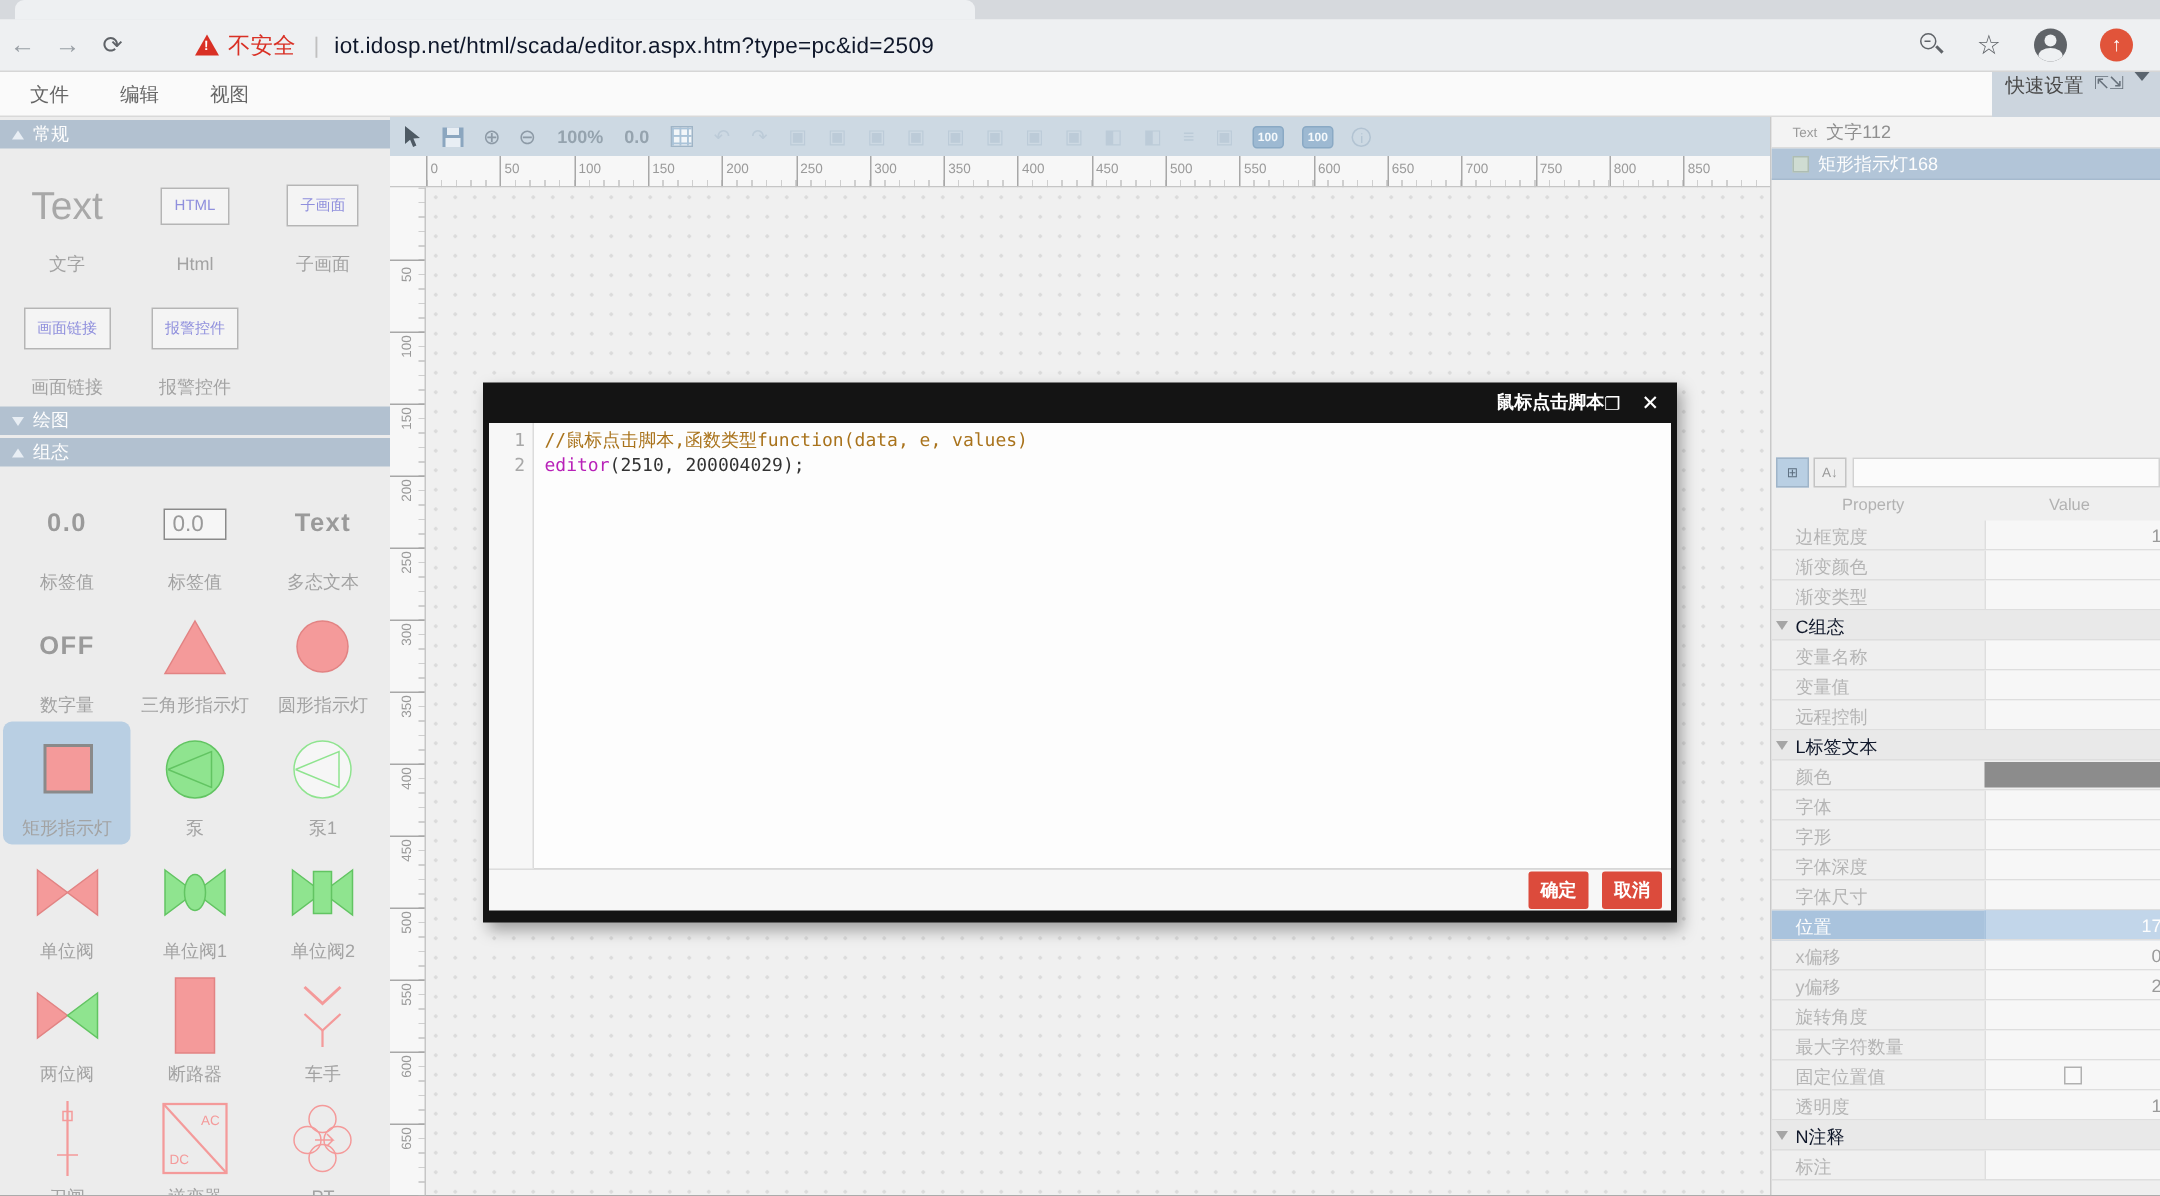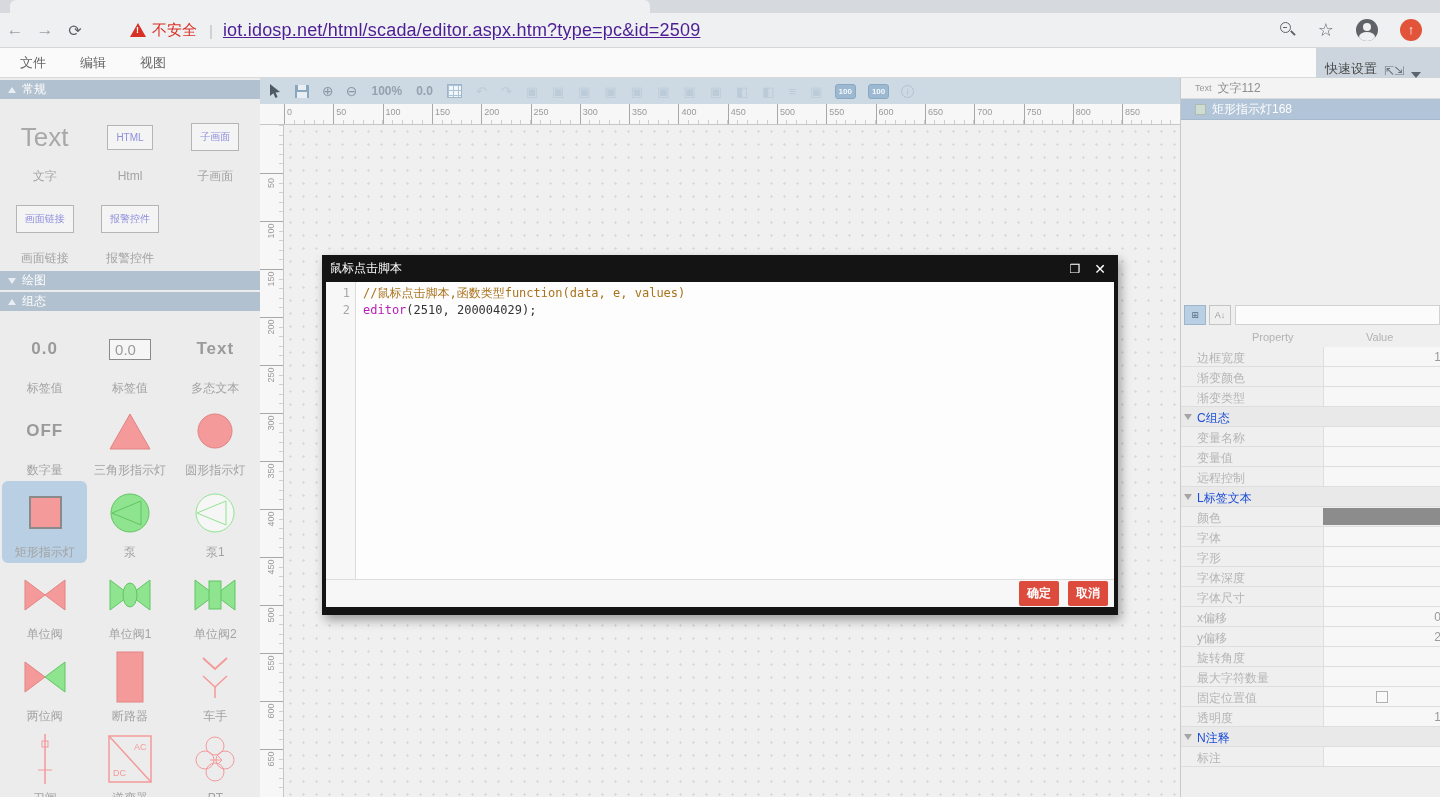--- a/index.html
+++ b/index.html
@@ -10,36 +10,36 @@
   
   .tabstrip { position:absolute; left:0; top:0; width:1440px; height:13px; background:#d6d9dd; }
   .tab-active { position:absolute; left:10px; top:0; width:640px; height:13px; background:#eef0f2; border-radius:6px 6px 0 0; }
   .btoolbar { position:absolute; left:0; top:13px; width:1440px; height:35px; background:#eef0f2; border-bottom:1px solid #d6d6d6; display:flex; align-items:center; }
   .navbtn { font-size:17px; color:#9aa0a6; width:30px; text-align:center; }
   .reload { font-size:16px; color:#5f6368; width:30px; text-align:center; }
   .warn-tri { width:0; height:0; border-left:8px solid transparent; border-right:8px solid transparent; border-bottom:14px solid #d93025; position:relative; margin:0 6px 0 40px; }
   .warn-tri:after { content:"!"; position:absolute; left:-2px; top:2px; color:#fff; font-size:9px; font-weight:bold; }
   .notsecure { color:#d93025; font-size:15px; margin-right:12px; }
   .url-sep { color:#c0c0c0; font-size:15px; margin-right:10px; }
-  .url { color:#4c1d95; font-size:18px; letter-spacing:.2px;text-decoration:underline; }
+  .url { color:#0f172a; font-size:15px; letter-spacing:.2px; }
   .chrome-right { margin-left:auto; display:flex; align-items:center; gap:22px; padding-right:18px; }
   .zoomout-ic { position:relative; width:16px; height:16px; }
   .zoomout-ic .lens { position:absolute; left:0; top:0; width:11px; height:11px; border:1.6px solid #5f6368; border-radius:50%; }
   .zoomout-ic .lens:after { content:""; position:absolute; left:2px; top:3.5px; width:4px; height:1.6px; background:#5f6368; }
   .zoomout-ic .handle { position:absolute; left:10px; top:10px; width:6px; height:1.8px; background:#5f6368; transform:rotate(45deg); }
   .star { color:#5f6368; font-size:18px; }
   .avatar { width:22px; height:22px; border-radius:50%; background:#5f6368; position:relative; overflow:hidden; }
   .avatar:before { content:""; position:absolute; left:7px; top:4px; width:8px; height:8px; border-radius:50%; background:#eef0f2; }
   .avatar:after { content:""; position:absolute; left:3px; top:13px; width:16px; height:10px; border-radius:50%; background:#eef0f2; }
   .updbadge { width:22px; height:22px; border-radius:50%; background:#e1543a; color:#fff; font-size:13px; text-align:center; line-height:22px; font-weight:bold; }
 
   
   .menubar { position:absolute; left:0; top:48px; width:1440px; height:30px; background:#fafafa; border-bottom:1px solid #d9d9d9; display:flex; align-items:center; gap:34px; padding-left:20px; font-size:13px; color:#666; }
   .menubar .mi { cursor:default; }
-  .quickset { position:absolute; right:0; top:48px; width:124px; height:30px; background:#ccd5de; display:flex; align-items:flex-end; gap:7px; padding-left:9px; font-size:13px; color:#4a4a4a; }
+  .quickset { position:absolute; right:0; top:48px; width:112px; height:30px; background:#ccd5de; display:flex; align-items:flex-start; gap:7px; padding-left:9px; font-size:13px; color:#4a4a4a; }
   .qs-collapse { font-size:12px; color:#66707a; }
   .qs-caret { width:0; height:0; border-left:5px solid transparent; border-right:5px solid transparent; border-top:6px solid #5a646e; }
 
   
   .sidebar { position:absolute; left:0; top:78px; width:260px; height:719px; background:#ececec; overflow:hidden; }
   .sec-head { height:19px; background:#b2c1d0; color:#fdfdfd; font-size:12px; display:flex; align-items:center; gap:6px; padding-left:8px; margin-top:2px; }
   .tri-up { width:0; height:0; border-left:4px solid transparent; border-right:4px solid transparent; border-bottom:6px solid #e8eef4; }
   .tri-down { width:0; height:0; border-left:4px solid transparent; border-right:4px solid transparent; border-top:6px solid #e8eef4; }
   .palette { display:grid; grid-template-columns:1fr 1fr 1fr; padding:6px 2px 0 2px; }
   .tile { display:flex; flex-direction:column; align-items:center; justify-content:flex-start; padding:8px 2px 4px 2px; border-radius:6px; }
@@ -86,30 +86,30 @@
   .pt-btn.plain { background:#efefef; border:1px solid #c4c4c4; color:#9a9a9a; }
   .pt-filter { flex:1; height:20px; background:#fbfbfb; border:1px solid #d2d2d2; margin:0 1px 0 4px; }
   .pgrid-head { position:absolute; left:0; top:250px; width:260px; height:19px; font-size:11px; color:#b2b2b2; }
   .pgrid-head .ph { position:absolute; top:3px; }
   .prows { position:absolute; left:0; top:269px; width:260px; }
   .prow { height:20px; position:relative; border-bottom:1px solid #dedede; font-size:12px;text-align:right; }
   .prow .plab { position:absolute; left:16px; top:3px; color:#b5b5b5; }
   .prow .pval { position:absolute; left:142px; right:0; top:0; bottom:0; background:#f7f7f7; border-left:1px solid #dedede; color:#9a9a9a; padding:3px 0 0 5px; }
   .prow.group { background:#e9e9e9; }
   .prow.group .gtri { position:absolute; left:3px; top:7px; width:0; height:0; border-left:4px solid transparent; border-right:4px solid transparent; border-top:6px solid #a5a5a5; }
-  .prow.group .plab { left:16px; color:#1d4ed8; }
+  .prow.group .plab { left:16px; color:#0f172a; }
   .prow.selrow .plab { color:#fdfdfd; }
   .prow.selrow { background:#a9c3dd; }
   .prow.selrow .pval { background:#c2d6ea; color:#fdfdfd; border-left:1px solid #a9c3dd; }
   .swatch { position:absolute; left:142px; right:1px; top:1px; bottom:1px; background:#8c8c8c; }
   .pcheck { position:absolute; left:195px; top:4px; width:12px; height:12px; border:1px solid #b0b0b0; background:#f9f9f9; }
 
   
   .dialog { position:absolute; left:322px; top:255px; width:796px; height:360px; background:#141414; box-shadow:3px 5px 10px rgba(0,0,0,.35); padding:0 4px; }
-  .dlg-title { height:27px; color:#fff; font-size:12px; font-weight:normal; display:flex; align-items:center; padding:0 4px; }
+  .dlg-title { height:27px; color:#fff; font-size:12px; font-weight:bold; display:flex; align-items:center; padding:0 4px;text-align:right; }
   .dlg-title .t { flex:1; }
   .dlg-max { color:#fff; font-size:12px; margin-right:14px; }
   .dlg-close { color:#fff; font-size:14px; margin-right:4px; }
   .dlg-code { background:#fdfdfd; height:297px; display:flex; font-family:"DejaVu Sans Mono","Liberation Mono",monospace; font-size:12px; line-height:17px; position:relative; }
   .gutter { width:30px; background:#f7f7f7; border-right:1px solid #dcdcdc; text-align:right; padding:3px 5px 0 0; color:#a8a8a8; }
   .codebody { padding:3px 0 0 7px; white-space:pre; }
   .tok-comment { color:#a9731c; }
   .tok-fn { color:#b821b8; }
   .tok-plain { color:#333; }
   .dlg-footer { background:#f7f7f7; border-top:1px solid #ddd; height:28px; display:flex; align-items:center; justify-content:flex-end; gap:9px; padding-right:6px; }
@@ -502,21 +502,21 @@
           <span class="obj-ico-rect"></span>
           <span>矩形指示灯168</span>
         </div>
       </div>
     <div class="ptoolbar">
       <span class="pt-btn">⊞</span>
       <span class="pt-btn plain">A↓</span>
       <span class="pt-filter"></span>
     </div>
     <div class="pgrid-head">
-      <span class="ph" style="left:71px">Property</span>
+      <span class="ph" style="left:47px">Property</span>
       <span class="ph" style="left:185px">Value</span>
     </div>
     <div class="prows" id="prows">
         <div class="prow">
           <span class="plab">边框宽度</span>
           <span class="pval">1</span>
         </div>
         <div class="prow">
           <span class="plab">渐变颜色</span>
           <span class="pval"></span>
@@ -557,20 +557,24 @@
           <span class="plab">字形</span>
           <span class="pval"></span>
         </div>
         <div class="prow">
           <span class="plab">字体深度</span>
           <span class="pval"></span>
         </div>
         <div class="prow">
           <span class="plab">字体尺寸</span>
           <span class="pval"></span>
+        </div>
+        <div class="prow selrow">
+          <span class="plab">位置</span>
+          <span class="pval">17</span>
         </div>
         <div class="prow">
           <span class="plab">x偏移</span>
           <span class="pval">0</span>
         </div>
         <div class="prow">
           <span class="plab">y偏移</span>
           <span class="pval">2</span>
         </div>
         <div class="prow">

